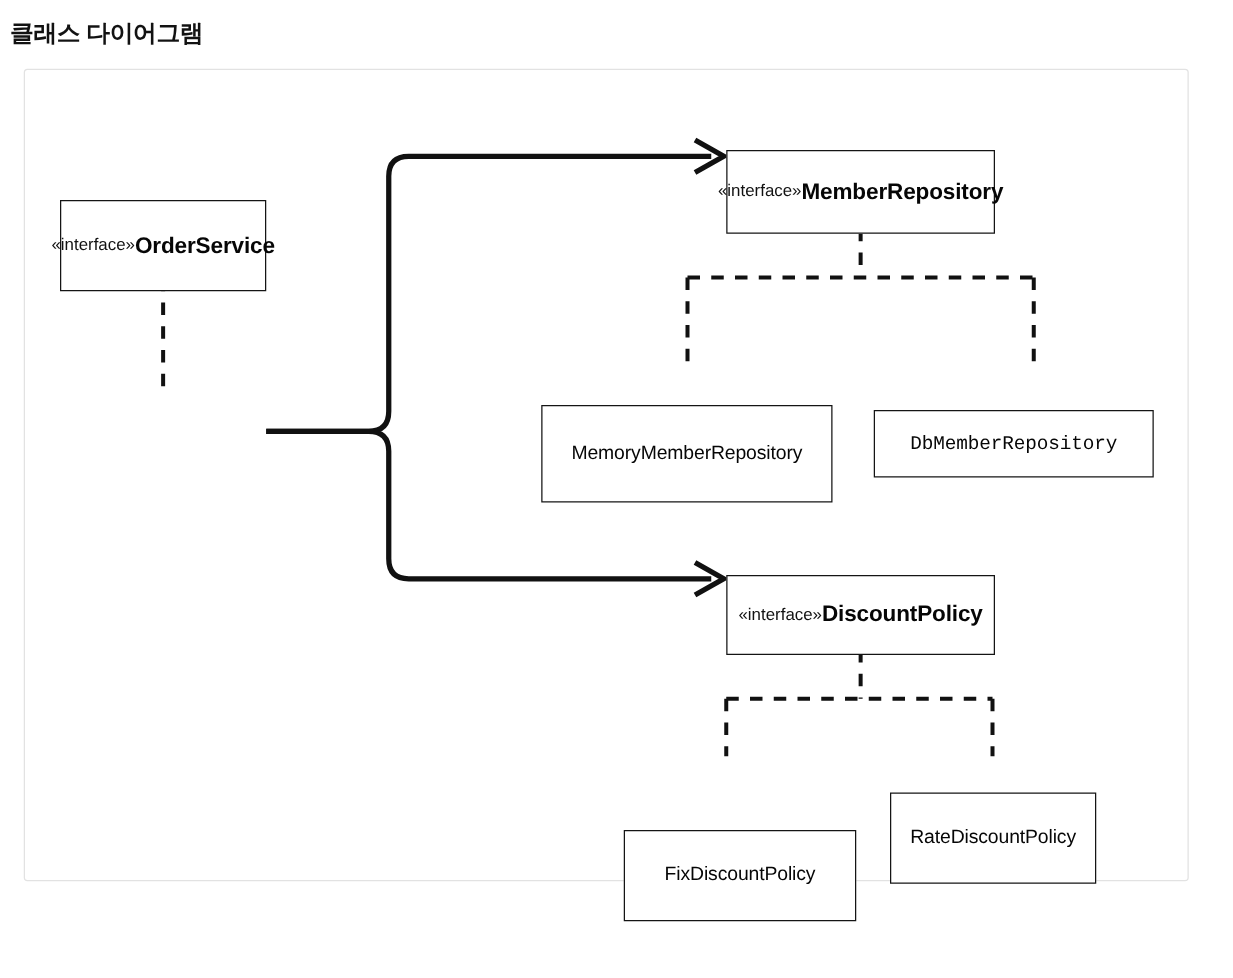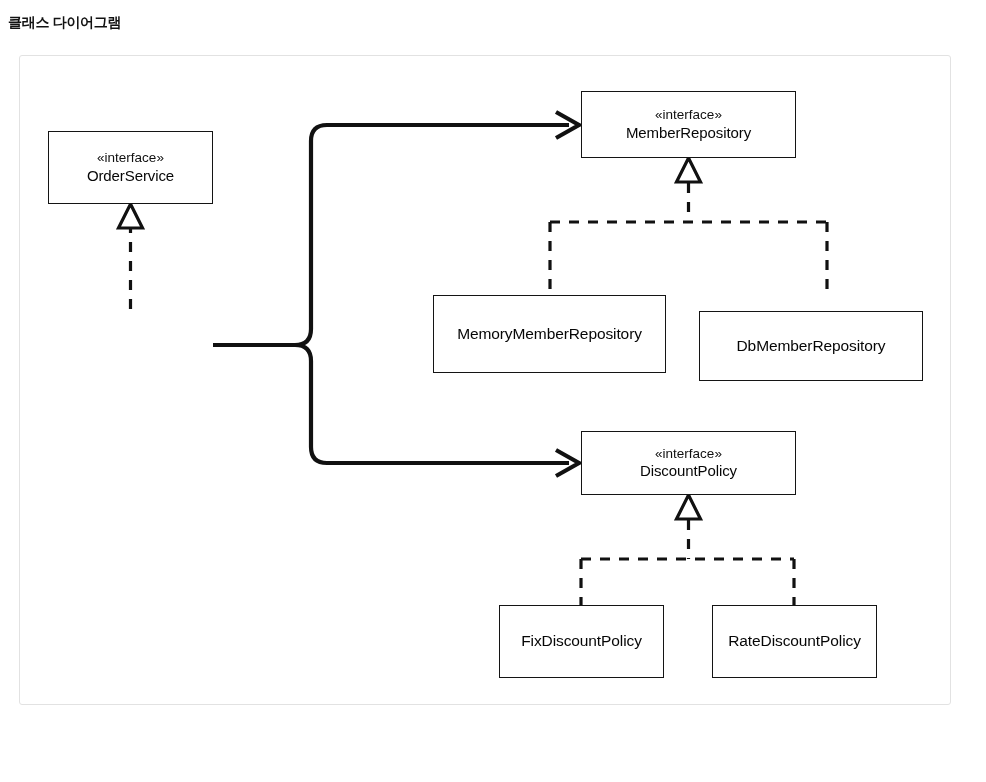--- a/index.html
+++ b/index.html
@@ -14,21 +14,21 @@
     position: relative;
     font-family: "Liberation Sans", "DejaVu Sans", sans-serif;
     color: #1a1a1a;
     overflow: hidden;
   }
 
   #page-title {
     position: absolute;
     left: 8px;
     top: 14px;
-    font-size: 14px;
+    font-size: 19px;
     font-weight: 700;
     letter-spacing: -0.3px;
     color: #121212;
     white-space: nowrap;
   }
 
   #diagram-panel {
     position: absolute;
     left: 19px;
     top: 55px;
@@ -48,53 +48,54 @@
     height: 650px;
   }
 
   
   .uml-box {
     position: absolute;
     box-sizing: border-box;
     background: #ffffff;
     border: 1.7px solid #141414;
     display: flex;
-    flex-direction: column;
+    flex-direction: row;
     align-items: center;
     justify-content: center;
     text-align: center;
     line-height: 1.22;
     z-index: 5;
+    margin-top: 29px;
   }
   .uml-box .stereotype {
     font-size: 13.5px;
     font-weight: 400;
     color: #111111;
     letter-spacing: 0px;
   }
   .uml-box .cls-name {
-    font-size: 15px;
-    font-weight: 400;
+    font-size: 18px;
+    font-weight: 700;
     color: #060606;
     letter-spacing: -0.1px;
   }
   .uml-box.concrete .cls-name {
     font-weight: 400;
     font-size: 15.5px;
     letter-spacing: -0.1px;
   }
 
   
   #box-order-service        { left: 28px;  top: 75px;  width: 165px; height: 73px; }
   #box-order-service-impl   { left: 28px;  top: 253px; width: 165px; height: 72px; }
   #box-member-repository    { left: 561px; top: 35px;  width: 215px; height: 67px; }
   #box-memory-member-repo   { left: 413px; top: 239px; width: 233px; height: 78px; }
-  #box-db-member-repo       { left: 679px; top: 255px; width: 224px; height: 70px; }
+  #box-db-member-repo       { left: 679px; top: 243px; width: 224px; height: 54px; font-family: Liberation Mono, monospace; }
   #box-discount-policy      { left: 561px; top: 375px; width: 215px; height: 64px; }
-  #box-fix-discount-policy  { left: 479px; top: 549px; width: 165px; height: 73px; justify-content: center; }
+  #box-fix-discount-policy  { left: 479px; top: 579px; width: 186px; height: 73px; justify-content: center; }
   #box-rate-discount-policy { left: 692px; top: 549px; width: 165px; height: 73px; align-items: center; }
 
   #connector-layer {
     position: absolute;
     left: 0;
     top: 0;
     width: 932px;
     height: 650px;
     z-index: 2;
     pointer-events: none;

